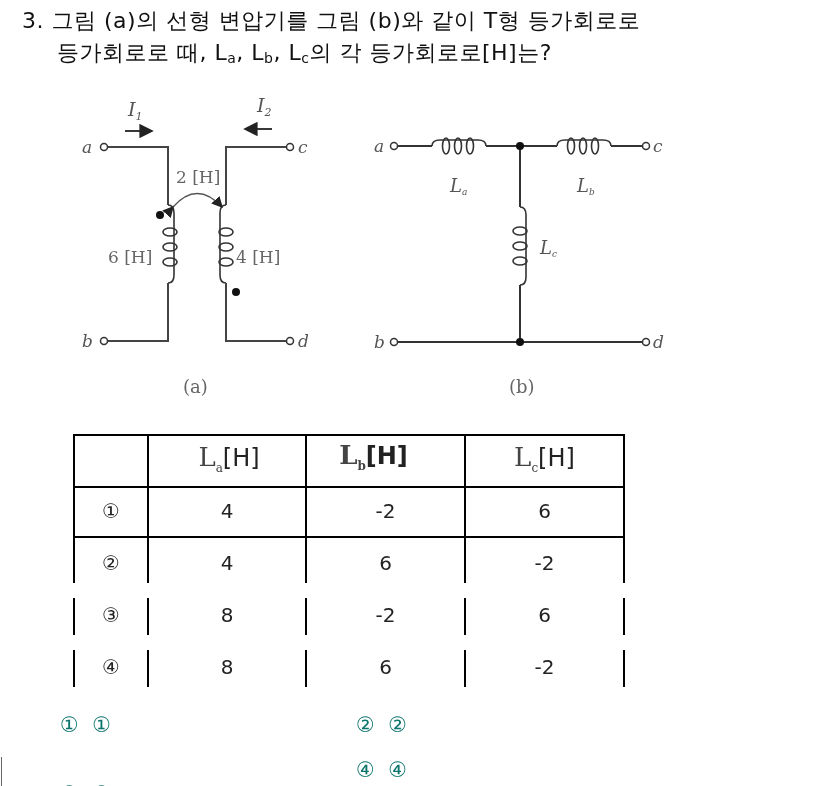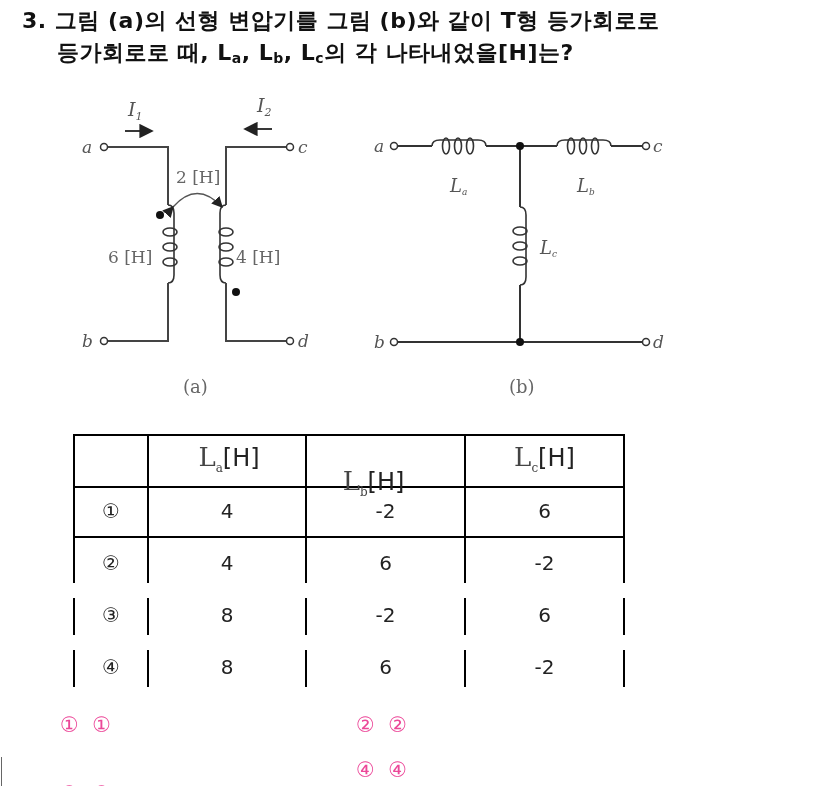--- a/index.html
+++ b/index.html
@@ -1,46 +1,46 @@
 <!DOCTYPE html>
 <html><head>
 <meta charset="utf-8">
 <style>
   html, body { margin:0; padding:0; background:#ffffff; }
   body { width:826px; height:786px; position:relative; overflow:hidden;
          font-family:"DejaVu Sans", sans-serif; color:#111; }
-  .q-line { position:absolute; font-size:22px; white-space:nowrap; letter-spacing:0.5px;font-weight:bold; }
+  .q-line { position:absolute; font-size:22px; white-space:nowrap; letter-spacing:0.5px; }
   #q1 { left:22px; top:6px; }
   #q2 { left:57px; top:38px; }
   .q-line sub { font-size:14px; vertical-align:-3px; }
 
   svg.circ { position:absolute; left:0; top:0; }
   .serif { font-family:"DejaVu Serif", serif; font-style:italic; fill:#555; }
   .serif-n { font-family:"DejaVu Serif", serif; fill:#666; }
   .hline { position:absolute; height:2px; background:#000; }
   .vseg { position:absolute; width:2px; background:#000; }
   .cell { position:absolute; text-align:center; font-size:22px; color:#222;
           font-family:"DejaVu Sans Mono", monospace; }
   .hdr { font-family:"DejaVu Serif", serif; font-size:26px; color:#444; }
   .hdr sub { font-size:12px; vertical-align:-6px; }
   .hdr .unit { font-family:"DejaVu Sans", sans-serif; font-size:24px; color:#222; }
   .num { font-family:"DejaVu Sans", sans-serif; font-size:20px; }
 
-  .opt { position:absolute; font-size:21px; color:#ec4899; white-space:nowrap; }
+  .opt { position:absolute; font-size:21px; color:#0f766e; white-space:nowrap; }
   .cursor { position:absolute; left:1px; top:757px; width:1px; height:29px; background:#666; }
 </style>
 </head>
 <body>
 
 <div class="q-line" id="q1">
   <span>3.</span>
   <span>그림 (a)의 선형 변압기를 그림 (b)와 같이 T형 등가회로로</span>
 </div>
 <div class="q-line" id="q2">
-  <span>등가회로로 때, </span><span><span>L</span><sub>a</sub></span><span>, </span><span><span>L</span><sub>b</sub></span><span>, </span><span><span>L</span><sub>c</sub></span><span>의 각 나타내었을[H]는?</span>
+  <span>등가회로로 때, </span><span><span>L</span><sub>a</sub></span><span>, </span><span><span>L</span><sub>b</sub></span><span>, </span><span><span>L</span><sub>c</sub></span><span>의 각 등가회로로[H]는?</span>
 </div>
 
 <svg class="circ" width="826" height="420" viewBox="0 0 826 420">
   <defs>
     <marker id="arr" markerWidth="8" markerHeight="8" refX="7" refY="4" orient="auto">
       <path d="M0,0 L8,4 L0,8 z" fill="#222"></path>
     </marker>
   </defs>
 
   <g stroke="#444" stroke-width="2" fill="none">
@@ -148,21 +148,21 @@
   <div class="vseg" style="left:464px; top:598px; height:37px;"></div>
   <div class="vseg" style="left:623px; top:598px; height:37px;"></div>
 
   <div class="vseg" style="left:73px; top:650px; height:37px;"></div>
   <div class="vseg" style="left:147px; top:650px; height:37px;"></div>
   <div class="vseg" style="left:305px; top:650px; height:37px;"></div>
   <div class="vseg" style="left:464px; top:650px; height:37px;"></div>
   <div class="vseg" style="left:623px; top:650px; height:37px;"></div>
 
   <div class="cell hdr" style="left:149px; top:442px; width:160px;text-align:center;"><span>L</span><sub>a</sub><span class="unit">[H]</span></div>
-  <div class="cell hdr" style="left:307px; top:466px; width:133px;"><span>L</span><sub>b</sub><span class="unit">[H]</span></div>
+  <div class="cell hdr" style="left:307px; top:440px; width:133px;font-weight:bold;"><span>L</span><sub>b</sub><span class="unit">[H]</span></div>
   <div class="cell hdr" style="left:466px; top:442px; width:157px;"><span>L</span><sub>c</sub><span class="unit">[H]</span></div>
 
   <div class="cell num" style="left:75px; top:499px; width:72px;">①</div>
   <div class="cell num" style="left:149px; top:499px; width:156px;">4</div>
   <div class="cell num" style="left:307px; top:499px; width:157px;">-2</div>
   <div class="cell num" style="left:466px; top:499px; width:157px;">6</div>
 
   <div class="cell num" style="left:75px; top:551px; width:72px;">②</div>
   <div class="cell num" style="left:149px; top:551px; width:156px;">4</div>
   <div class="cell num" style="left:307px; top:551px; width:157px;">6</div>

